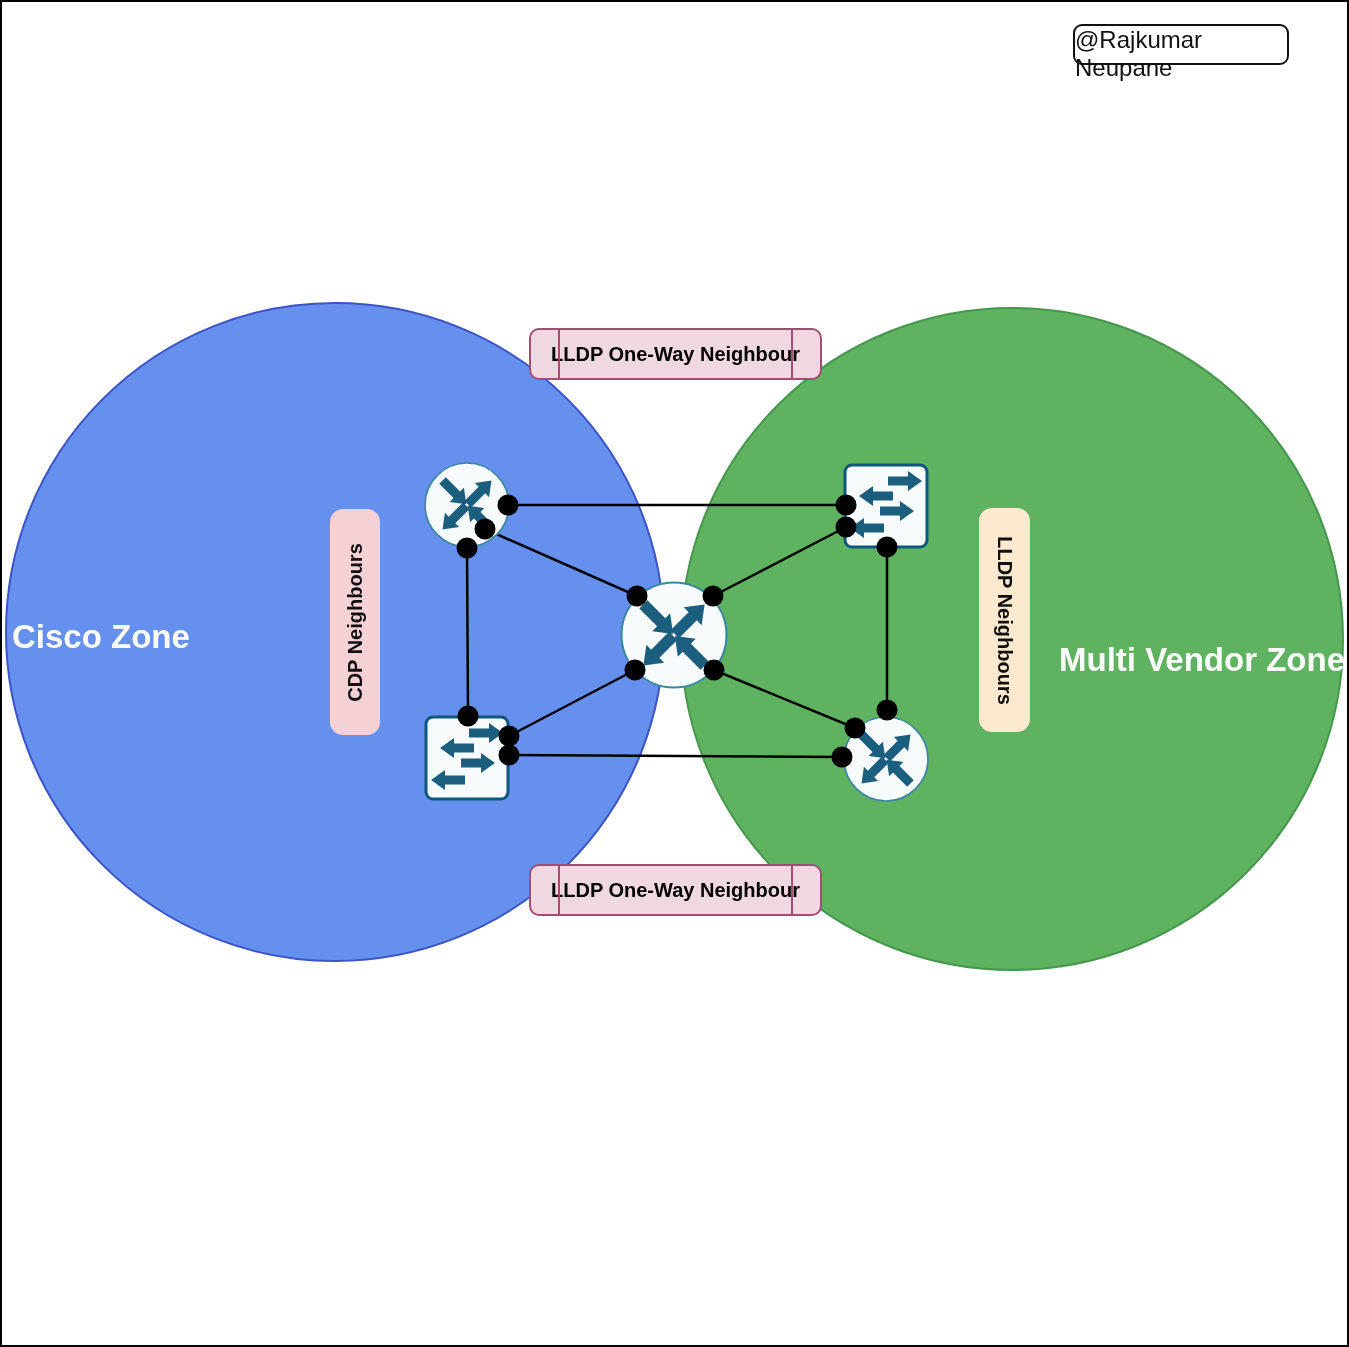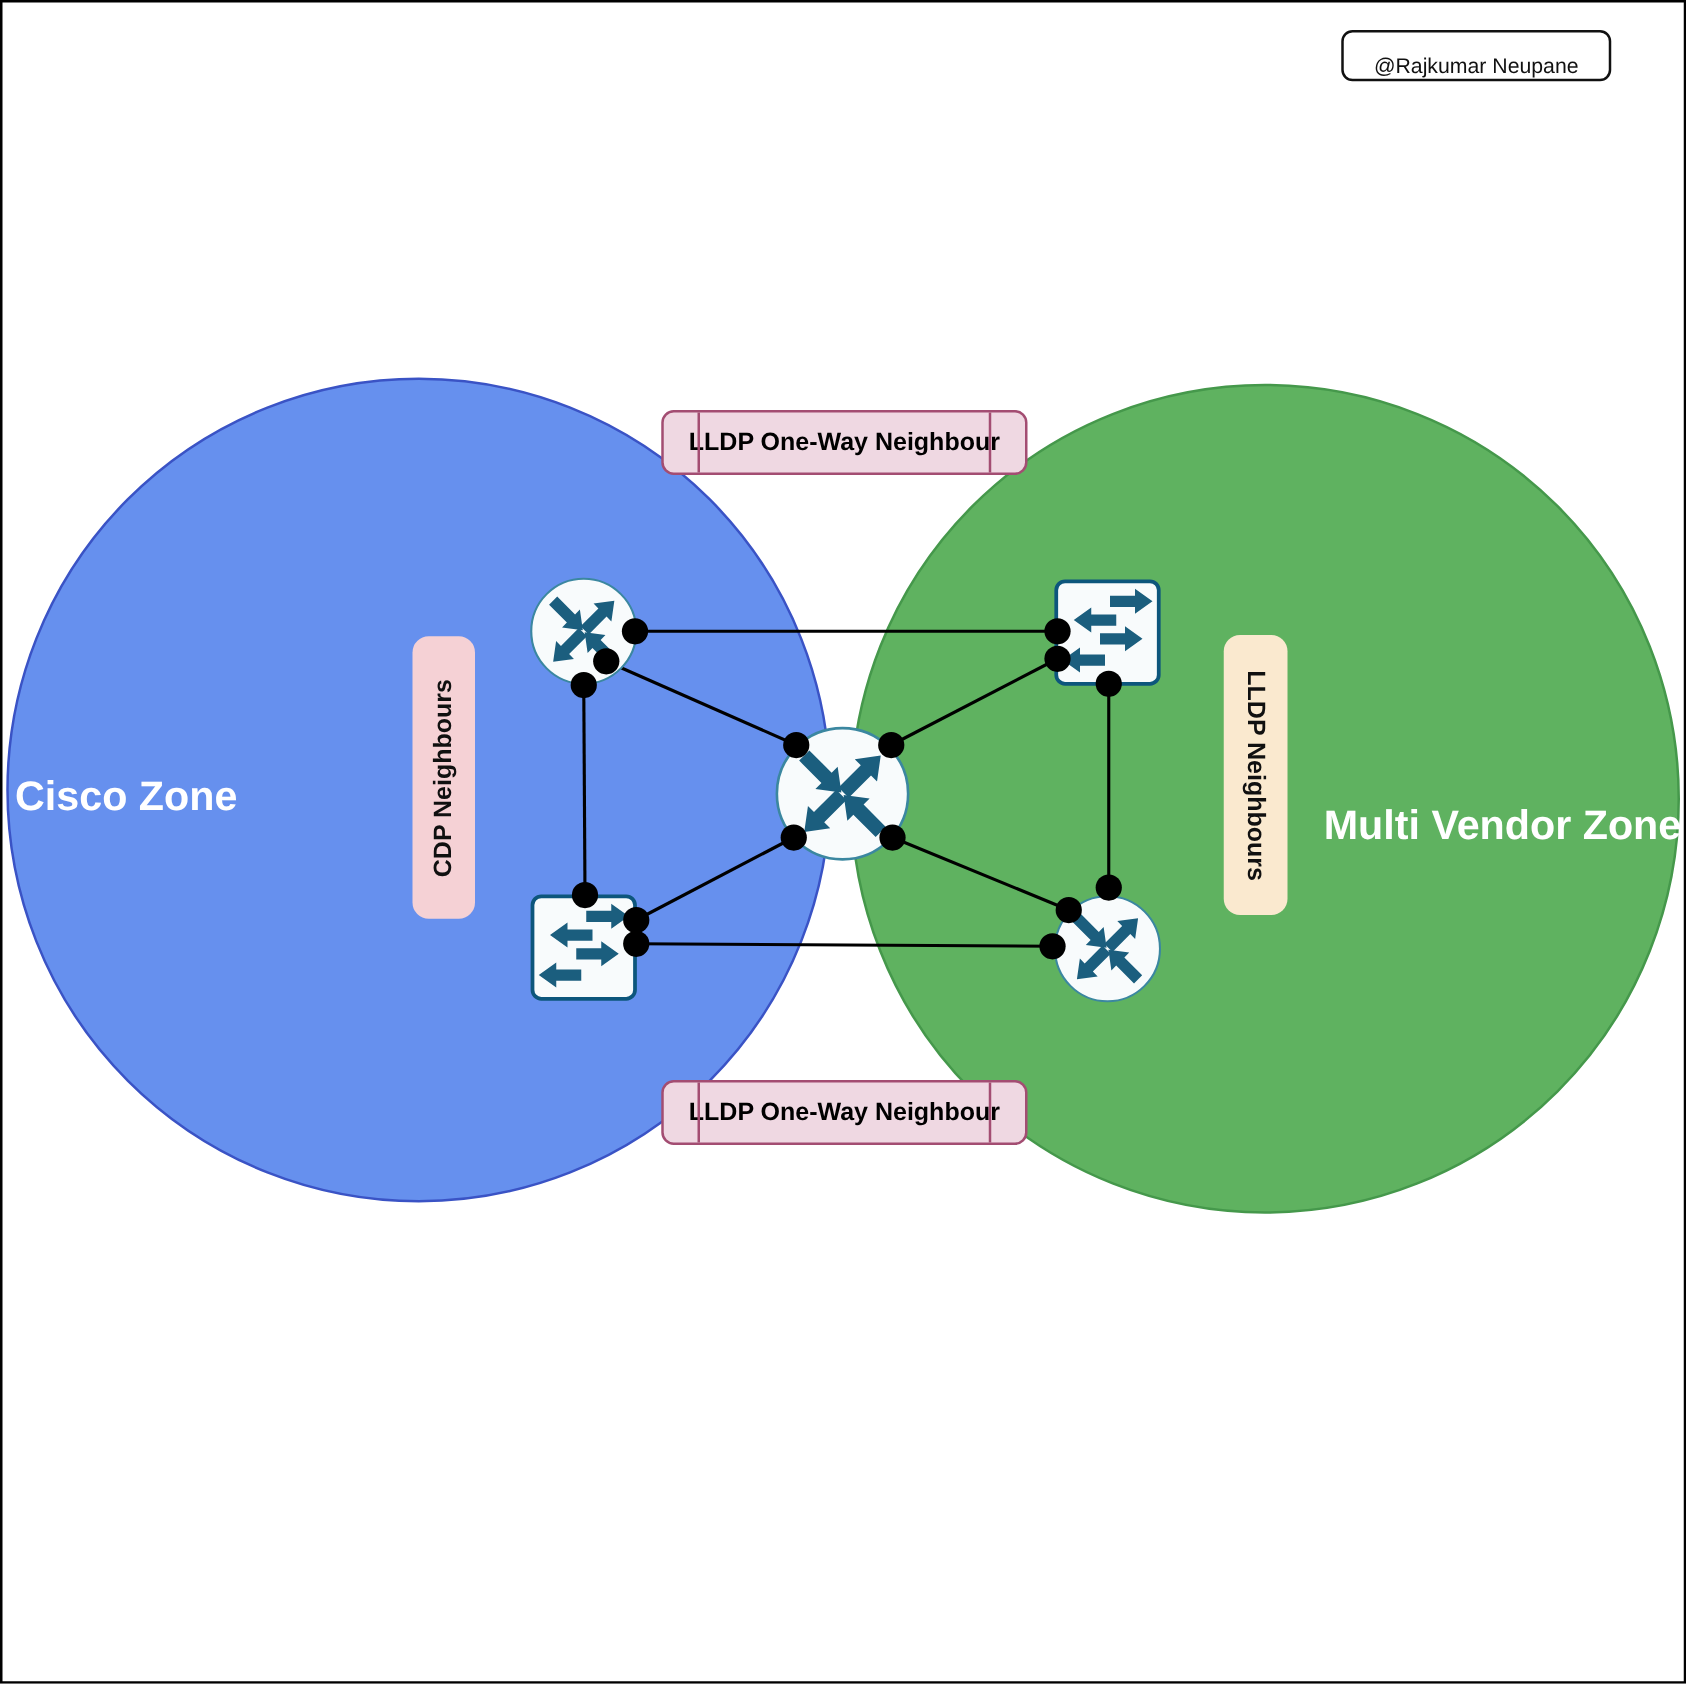--- a/index.html
+++ b/index.html
@@ -43,22 +43,22 @@
   .vlabel.cdp{left:328px;top:507px;width:50px;height:226px;background:#f5d1d5;}
   .vlabel.lldp{left:977px;top:506px;width:51px;height:224px;background:#fae9cf;}
   .vtext{white-space:nowrap;font-weight:bold;font-size:20px;color:#101010;}
   .rot-ccw{transform:rotate(-90deg);}
   .rot-cw{transform:rotate(90deg);}
 
   
   .badge{
     position:absolute;left:1071px;top:22px;width:216px;height:41px;box-sizing:border-box;
     background:#fff;border:2px solid #111;border-radius:9px;
-    display:flex;align-items:flex-end;justify-content:center;
-    font-size:17px;color:#111;
+    display:flex;align-items:flex-start;justify-content:center;
+    font-size:24px;color:#111;
   }
 </style>
 </head>
 <body>
 
 <div class="canvas">
 
   <svg width="1349" height="1347" viewBox="0 0 1349 1347">
     <defs>
       <path id="rarrow" d="M -20 -5.5 L 4 -5.5 L 4 -12 L 20 0 L 4 12 L 4 5.5 L -20 5.5 Z"></path>

